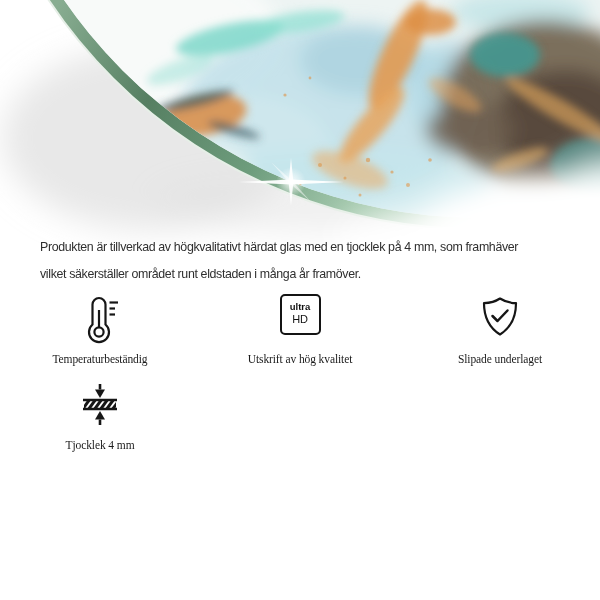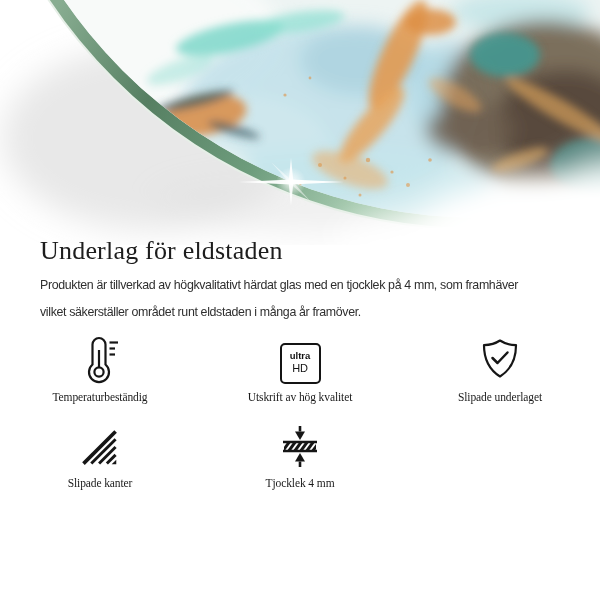--- a/index.html
+++ b/index.html
@@ -6,21 +6,21 @@
   .page{width:600px;height:600px;position:relative;overflow:hidden;background:#ffffff;
         font-family:"Liberation Sans",sans-serif;}
   .hero{position:absolute;top:0;left:0;width:600px;height:245px;z-index:0;}
   .content{position:absolute;top:232px;left:0;right:0;padding:0 40px;z-index:1;}
   .headline{font-family:"Liberation Serif","DejaVu Serif",serif;font-size:26px;line-height:38px;
             font-weight:400;color:#1d1d1d;margin:0;letter-spacing:0.2px;}
   .para{margin-top:2px;font-size:12.4px;line-height:27px;color:#2f2f2f;letter-spacing:-0.35px;}
   .para div{white-space:nowrap;}
   .features{display:grid;grid-template-columns:repeat(3,1fr);margin:6px -40px 0;row-gap:14px;}
   .feature{display:flex;flex-direction:column;align-items:center;}
-  .icon-box{height:52px;display:flex;align-items:flex-end;justify-content:center;margin-bottom:6px;}
+  .icon-box{height:52px;display:flex;justify-content:center;margin-bottom:6px;}
   .feature-label{font-size:11.5px;line-height:14px;color:#1a1a1a;letter-spacing:-0.1px;text-align:center;font-family:Liberation Serif, serif;}
   .ico{stroke:#161616;fill:none;stroke-width:2.2;}
   .uhd{width:37px;height:37px;border:2.5px solid #141414;border-radius:5px;display:flex;
        flex-direction:column;align-items:center;justify-content:center;color:#111;background:#fff;}
   .uhd-top{font-size:9.5px;font-weight:700;line-height:10px;}
   .uhd-bottom{font-size:11px;font-weight:400;line-height:15px;letter-spacing:-0.3px;}
 </style>
 </head>
 <body>
 
@@ -119,21 +119,20 @@
       <polygon points="238,182 291,179.4 344,182 291,184.6" fill="#ffffff" opacity="0.95"></polygon>
       <polygon points="291,158 293.4,182 291,206 288.6,182" fill="#ffffff" opacity="0.9"></polygon>
       <g transform="rotate(45 291 182)" opacity="0.5">
         <polygon points="263,182 291,180.4 319,182 291,183.6" fill="#ffffff"></polygon>
       </g>
     </g>
   </svg>
 
   <div class="content">
     <h1 class="headline">
-      <span style="display:block">Underlag för eldstaden</span>
     </h1>
 
     <div class="para">
       <div>Produkten är tillverkad av högkvalitativt härdat glas med en tjocklek på 4 mm, som framhäver</div>
       <div>vilket säkerställer området runt eldstaden i många år framöver.</div>
     </div>
 
     <div class="features">
 
       <div class="feature">
@@ -164,32 +163,20 @@
         <div class="icon-box">
           <svg class="ico" width="48" height="48" viewBox="0 0 48 48" stroke-linejoin="round" stroke-linecap="round">
             <path d="M24,4.5 C28.5,7.5 34.5,9 40,9.2 C40,21 36.5,32.5 24,40.5 C11.5,32.5 8,21 8,9.2 C13.5,9 19.5,7.5 24,4.5 Z"></path>
             <path d="M16.5,22 L21.5,27 L31.5,16.5" stroke-width="2.5"></path>
           </svg>
         </div>
         <div class="feature-label">Slipade underlaget</div>
       </div>
 
 
-      <div class="feature">
-        <div class="icon-box">
-          <svg width="44" height="44" viewBox="0 0 48 48" stroke="#161616" fill="#161616">
-            <line x1="6" y1="41" x2="41" y2="6" stroke-width="4"></line>
-            <line x1="14.5" y1="41" x2="41" y2="14.5" stroke-width="3.2"></line>
-            <line x1="23" y1="41" x2="41" y2="23" stroke-width="3.2"></line>
-            <line x1="31.5" y1="41" x2="41" y2="31.5" stroke-width="3.2"></line>
-            <polygon points="38.5,41 41,41 41,38.5" stroke-width="1.5"></polygon>
-          </svg>
-        </div>
-        <div class="feature-label">Slipade kanter</div>
-      </div>
 
       <div class="feature">
         <div class="icon-box">
           <svg width="48" height="48" viewBox="0 0 48 48" stroke="#161616" fill="none">
             <defs>
                 <clipPath id="barClip">
                   <rect x="8" y="21" width="32" height="7"></rect>
                 </clipPath>
               </defs>
             <line x1="7" y1="20" x2="41" y2="20" stroke-width="2.4"></line>

